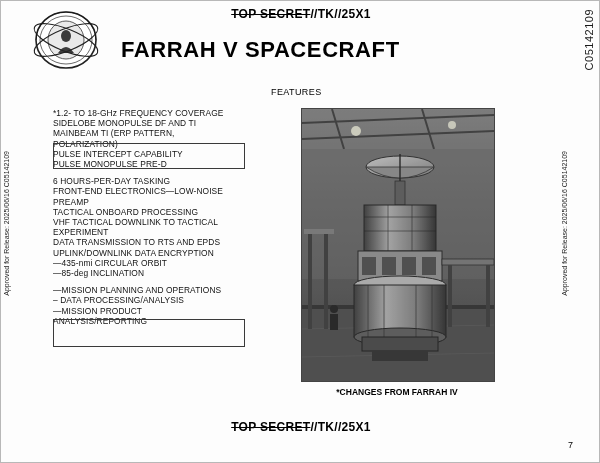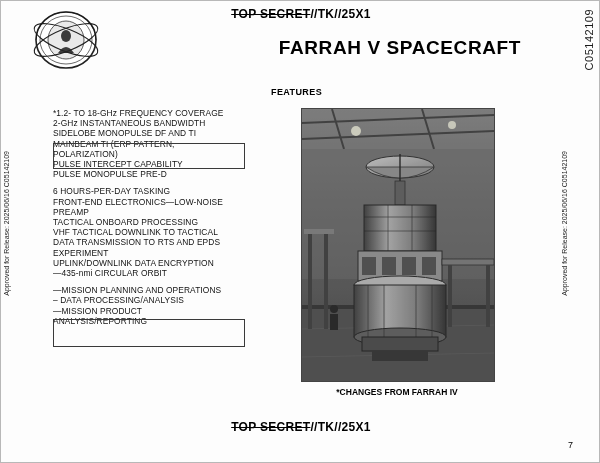--- a/index.html
+++ b/index.html
@@ -66,41 +66,41 @@
     letter-spacing: 0.3px;
   }
   .strike {
     text-decoration: line-through;
   }
   .title {
     position: absolute;
     top: 36px;
     left: 120px;
     width: 400px;
-    text-align: right;
-    font-size: 19px;
+    text-align: left;
+    font-size: 22px;
     font-weight: bold;
     letter-spacing: 0.6px;
   }
   
   .seal {
     position: absolute;
     left: 22px;
     top: 8px;
     width: 86px;
     height: 62px;
   }
   .seal svg { display:block; }
   
   .features-label {
     position: absolute;
     left: 270px;
     top: 86px;
     font-size: 9px;
-    font-weight: bold;
+    font-weight: normal;
     letter-spacing: 0.4px;
   }
   
   .bullets {
     position: absolute;
     left: 52px;
     top: 107px;
     width: 190px;
     font-size: 8.4px;
     line-height: 10.2px;
@@ -186,36 +186,36 @@
       <path d="M13 31 a30 28 0 0 1 60 0" fill="none" stroke="#111" stroke-width="0.6"></path>
     </svg>
   </div>
 
   <div class="title">FARRAH V SPACECRAFT</div>
 
   <div class="features-label">FEATURES</div>
 
   <div class="bullets" id="bullets">
       <div class="ln">*1.2- TO 18-GHz FREQUENCY COVERAGE</div>
-      <div class="ln">2-GHz INSTANTANEOUS BANDWIDTH</div>
       <div class="ln">SIDELOBE MONOPULSE DF AND TI</div>
       <div class="ln">MAINBEAM TI (ERP PATTERN,</div>
       <div class="ln">POLARIZATION)</div>
       <div class="ln">PULSE                INTERCEPT CAPABILITY</div>
       <div class="ln">PULSE            MONOPULSE PRE-D</div>
       <div class="gap"></div>
       <div class="ln">6 HOURS-PER-DAY TASKING</div>
       <div class="ln">FRONT-END ELECTRONICS—LOW-NOISE</div>
       <div class="ln">PREAMP</div>
       <div class="ln">TACTICAL ONBOARD PROCESSING</div>
       <div class="ln">VHF TACTICAL DOWNLINK TO TACTICAL</div>
+      <div class="ln">EXPERIMENT</div>
       <div class="ln">DATA TRANSMISSION TO RTS AND EPDS</div>
-      <div class="ln">EXPERIMENT</div>
       <div class="ln">UPLINK/DOWNLINK DATA ENCRYPTION</div>
       <div class="ln">    —435-nmi CIRCULAR ORBIT</div>
+      <div class="ln">    —85-deg INCLINATION</div>
       <div class="gap"></div>
       <div class="ln">—MISSION PLANNING AND OPERATIONS</div>
       <div class="ln">– DATA PROCESSING/ANALYSIS</div>
       <div class="ln">—MISSION PRODUCT</div>
       <div class="ln">ANALYSIS/REPORTING</div>
     </div>
 
   <div class="redact-box" style="left:52px; top:142px; width:190px; height:24px;"></div>
   <div class="redact-box" style="left:52px; top:318px; width:190px; height:26px;"></div>
 

